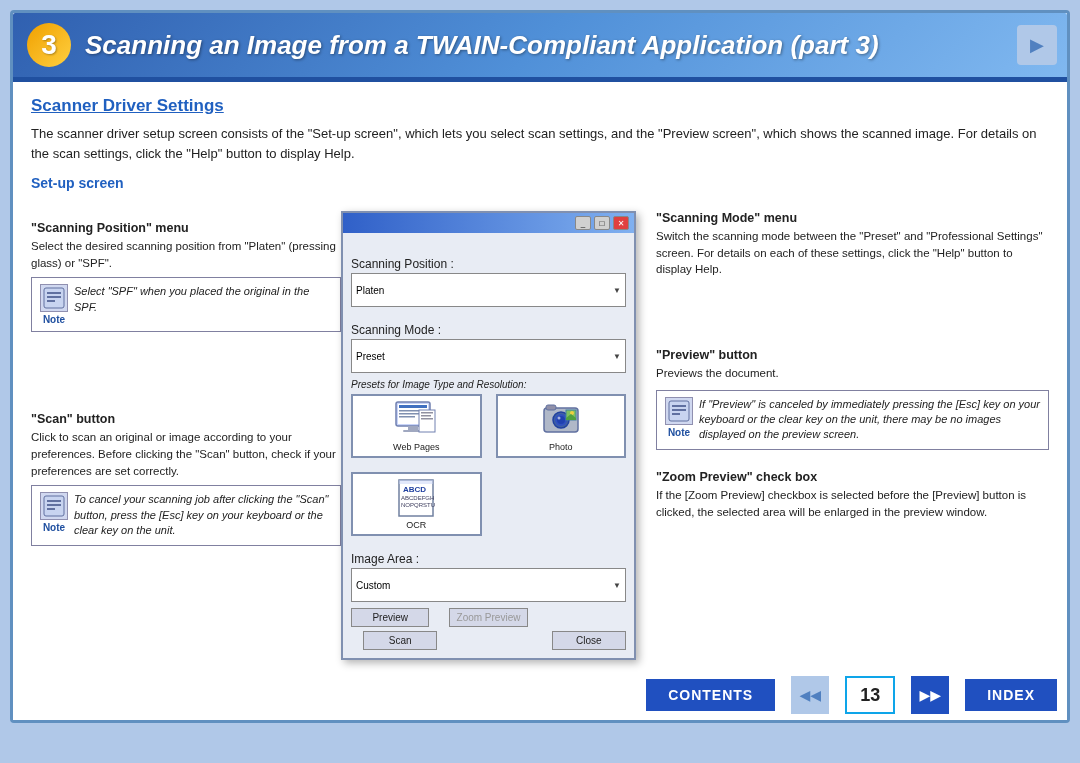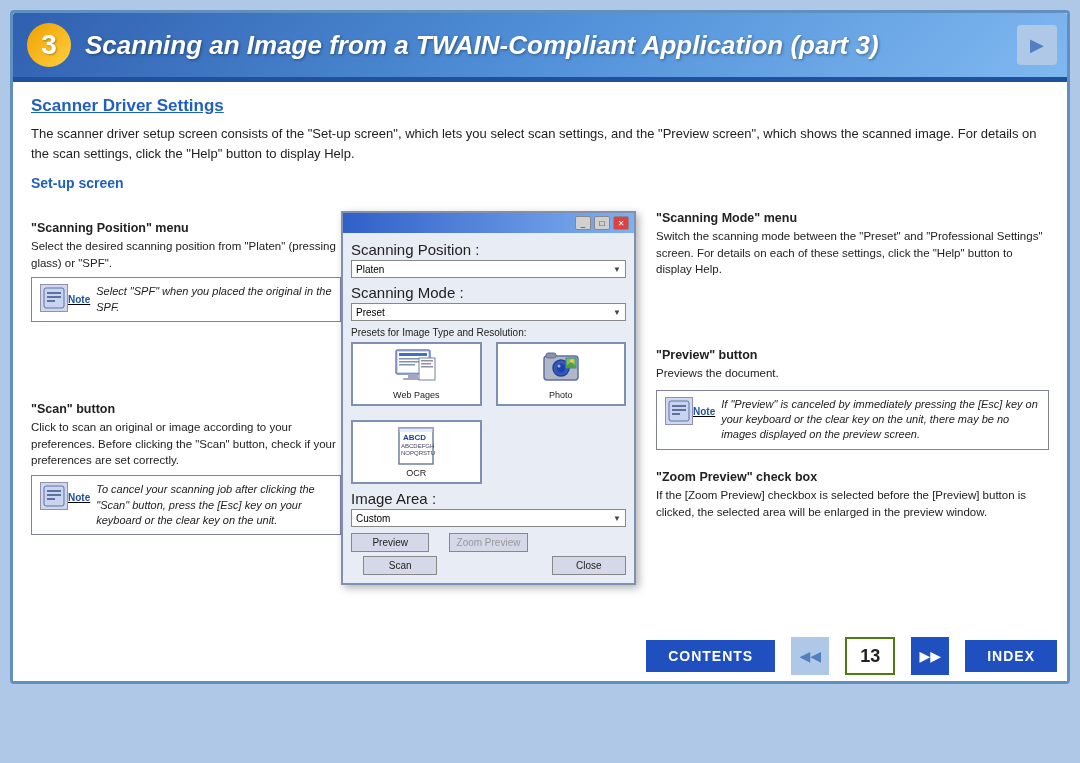--- a/index.html
+++ b/index.html
@@ -154,21 +154,21 @@
       color: #2050a0;
       margin-top: 2px;
       text-align: center;
     }
     .note-text {
       font-size: 11px;
       color: #222;
       line-height: 1.4;
       font-style: italic;
     }
-    .note-wrap { display: flex; flex-direction: row; align-items: center; text-decoration: underline; }
+    .note-wrap { display: flex; flex-direction: column; align-items: center; }
     
     .center-col {
       width: 295px;
       flex-shrink: 0;
       position: relative;
       margin-top: 10px;
     }
     .scanner-dialog {
       border: 2px solid #8090b0;
       background: #e8ecf4;
@@ -205,43 +205,45 @@
     }
     .ctrl-btn.close { background: #e04040; color: white; }
     .dialog-body {
       padding: 8px 8px 8px 8px;
       background: #e8ecf4;
     }
     .dialog-field {
       margin-bottom: 6px;
     }
     .field-label {
-      font-size: 15px;
+      font-size: 12px;
       color: #222;
       margin-bottom: 2px;
+      margin-top: 16px;
     }
     .field-input {
       width: 100%;
       background: white;
       border: 1px solid #888;
       height: 18px;
       display: flex;
       align-items: center;
-      padding: 0 4px;
+      padding: 16px 4px;
       font-size: 10px;
       justify-content: space-between;
     }
     .dropdown-arrow {
       font-size: 8px;
       color: #444;
     }
     .presets-label {
       font-size: 10px;
       color: #222;
       margin-bottom: 4px;
+      font-style: italic;
     }
     .presets-grid {
       display: grid;
       grid-template-columns: 1fr 1fr;
       gap: 14px;
       margin-bottom: 6px;
     }
     .preset-item {
       background: white;
       border: 2px solid #8090b0;
@@ -313,21 +315,21 @@
       height: 38px;
       display: flex;
       align-items: center;
       justify-content: center;
       cursor: pointer;
       margin: 0 2px;
     }
     .nav-prev::after { content: '◀◀'; color: #5080c0; font-size: 14px; }
     .page-number-box {
       background: white;
-      border: 2px solid #4d7c0f;
+      border: 2px solid #0ea5e9;
       width: 50px;
       height: 38px;
       display: flex;
       align-items: center;
       justify-content: center;
       font-size: 18px;
       font-weight: bold;
       color: #222;
     }
     .nav-next {

